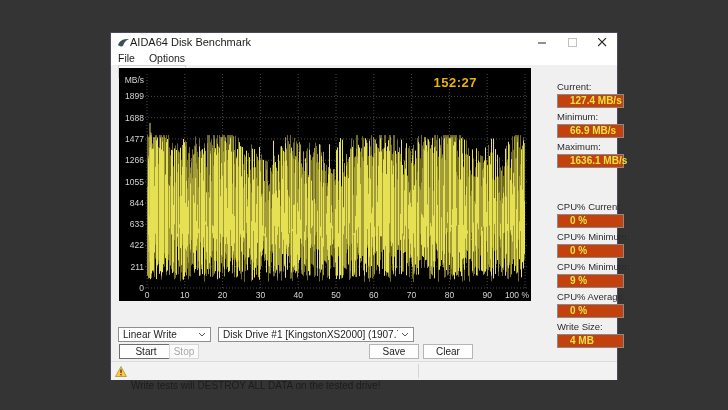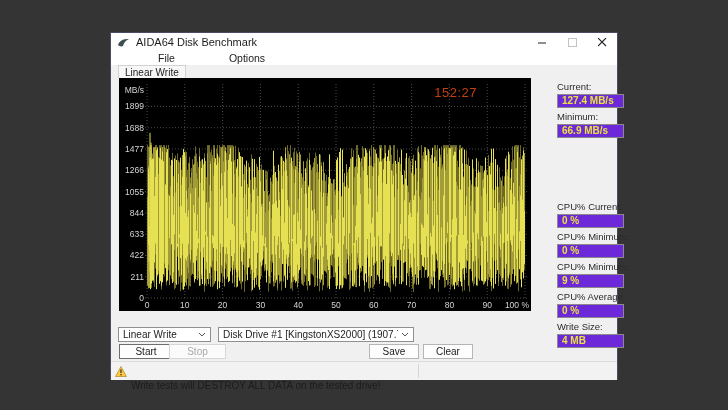--- a/index.html
+++ b/index.html
@@ -6,63 +6,63 @@
   html,body { width:728px; height:410px; overflow:hidden; }
   body { background:#343434; font-family:"Liberation Sans", sans-serif; position:relative; }
 
   .window { position:absolute; left:110px; top:32px; width:508px; height:348px;
             background:#f0f0f0; border:1px solid #4a4a63; }
 
   
   .titlebar { position:absolute; left:0; top:0; width:100%; height:18px; background:#ffffff;
               display:flex; align-items:center; }
   .app-icon { width:13px; height:11px; margin-left:6px; display:inline-block; }
-  .title-text { font-size:11px; color:#1c1c1c; margin-left:6px; white-space:nowrap; }
+  .title-text { font-size:11px; color:#1c1c1c; white-space:nowrap; }
   .win-controls { position:absolute; right:0; top:0; height:18px; display:flex; }
   .win-btn { width:30px; height:18px; border:none; background:transparent; display:flex;
              align-items:center; justify-content:center; font-size:10px; color:#222; cursor:pointer; }
   .win-btn.disabled { color:#b9b9b9; }
 
   
   .menubar { position:absolute; left:0; top:18px; width:100%; height:14px; background:#ffffff;
              display:flex; align-items:center; }
-  .menu-item { font-size:10.5px; color:#1c1c1c; padding:0 7px; height:100%; display:flex; align-items:center; cursor:default;margin-left:40px; }
+  .menu-item { font-size:10.5px; color:#1c1c1c; padding:0 7px; height:100%; display:flex; align-items:center; cursor:default; }
 
   
   .tabstrip { position:absolute; left:0; top:32px; width:100%; height:13px; background:#f0f0f0; }
   .tab { position:absolute; left:7px; bottom:0; height:13px; padding:0 6px; background:#f7f7f7;
          border:1px solid #d2d2d2; border-bottom:none; font-size:10px; color:#1c1c1c;
          display:flex; align-items:center; }
 
   
-  .chart-panel { position:absolute; left:8px; top:45px; width:412px; height:233px; background:#000; }
-  .timer { position:absolute; top:7px; right:54px; font-size:13px; font-weight:normal; color:#c2410c;
+  .chart-panel { position:absolute; left:8px; top:35px; width:412px; height:233px; background:#000; }
+  .timer { position:absolute; top:7px; right:54px; font-size:13px; font-weight:bold; color:#eab308;
            letter-spacing:0.5px; }
 
   
   .stats-panel { position:absolute; left:446px; top:45px; width:70px; height:233px; }
   .stat-group { position:absolute; left:0; width:70px; height:28px; }
   .stat-label { font-size:9.5px; color:#2a2a2a; line-height:10px; white-space:nowrap; }
-  .stat-value { position:absolute; top:12px; left:0; width:67px; height:14px; background:#6d28d9;
+  .stat-value { position:absolute; top:12px; left:0; width:67px; height:14px; background:#c2410c;
                 border:1px solid #8a8a8a; color:#e8e33e; font-size:10px; font-weight:bold;
-                line-height:12px; padding-left:4px; white-space:nowrap; }
+                line-height:12px; padding-left:12px; white-space:nowrap; }
 
   
   .dd { position:absolute; height:15px; background:#ffffff; border:1px solid #8f8f8f;
         font-size:10px; color:#1c1c1c; display:flex; align-items:center; padding:0 4px; cursor:default; }
   .dd .dd-text { flex:1; white-space:nowrap; overflow:hidden; }
   .dd .chev { width:8px; height:5px; flex:none; margin-left:3px; }
   .dd1 { left:7px; top:294px; width:93px; }
   .dd2 { left:107px; top:294px; width:196px; }
 
   
   .btn { position:absolute; top:311px; height:15px; background:#fdfdfd; border:1px solid #b5b5b5;
          font-size:10px; color:#1c1c1c; font-family:"Liberation Sans",sans-serif; cursor:pointer; }
   .btn-start { left:8px;  width:54px; border-color:#6e6e6e; }
-  .btn-stop  { left:58px; width:57px; color:#a8a8a8; border-color:#d7d7d7; background:#fbfbfb; }
+  .btn-stop  { left:58px; width:30px; color:#a8a8a8; border-color:#d7d7d7; background:#fbfbfb; }
   .btn-save  { left:258px; width:50px; }
   .btn-clear { left:312px; width:50px; }
 
   
   .statusbar { position:absolute; left:0; top:328px; width:100%; height:19px; background:#f2f2f2;
                border-top:1px solid #dcdcdc; display:flex; align-items:center; }
   .warn-icon { width:12px; height:11px; margin-left:4px; flex:none; }
   .status-text { font-size:10px; color:#1c1c1c; margin-left:4px; white-space:nowrap;margin-top:28px; }
   .status-divider { position:absolute; left:307px; top:2px; bottom:2px; width:1px; background:#d6d6d6; }
 </style>
@@ -159,20 +159,24 @@
 
   <div class="stats-panel">
     <div class="stat-group" style="top:4px">
       <div class="stat-label">Current:</div>
       <div class="stat-value">127.4 MB/s</div>
     </div>
     <div class="stat-group" style="top:34px">
       <div class="stat-label">Minimum:</div>
       <div class="stat-value">66.9 MB/s</div>
     </div>
+    <div class="stat-group" style="top:64px">
+      <div class="stat-label">Maximum:</div>
+      <div class="stat-value">1636.1 MB/s</div>
+    </div>
     <div class="stat-group" style="top:124px">
       <div class="stat-label">CPU% Current:</div>
       <div class="stat-value">0 %</div>
     </div>
     <div class="stat-group" style="top:154px">
       <div class="stat-label">CPU% Minimum:</div>
       <div class="stat-value">0 %</div>
     </div>
     <div class="stat-group" style="top:184px">
       <div class="stat-label">CPU% Minimum:</div>

